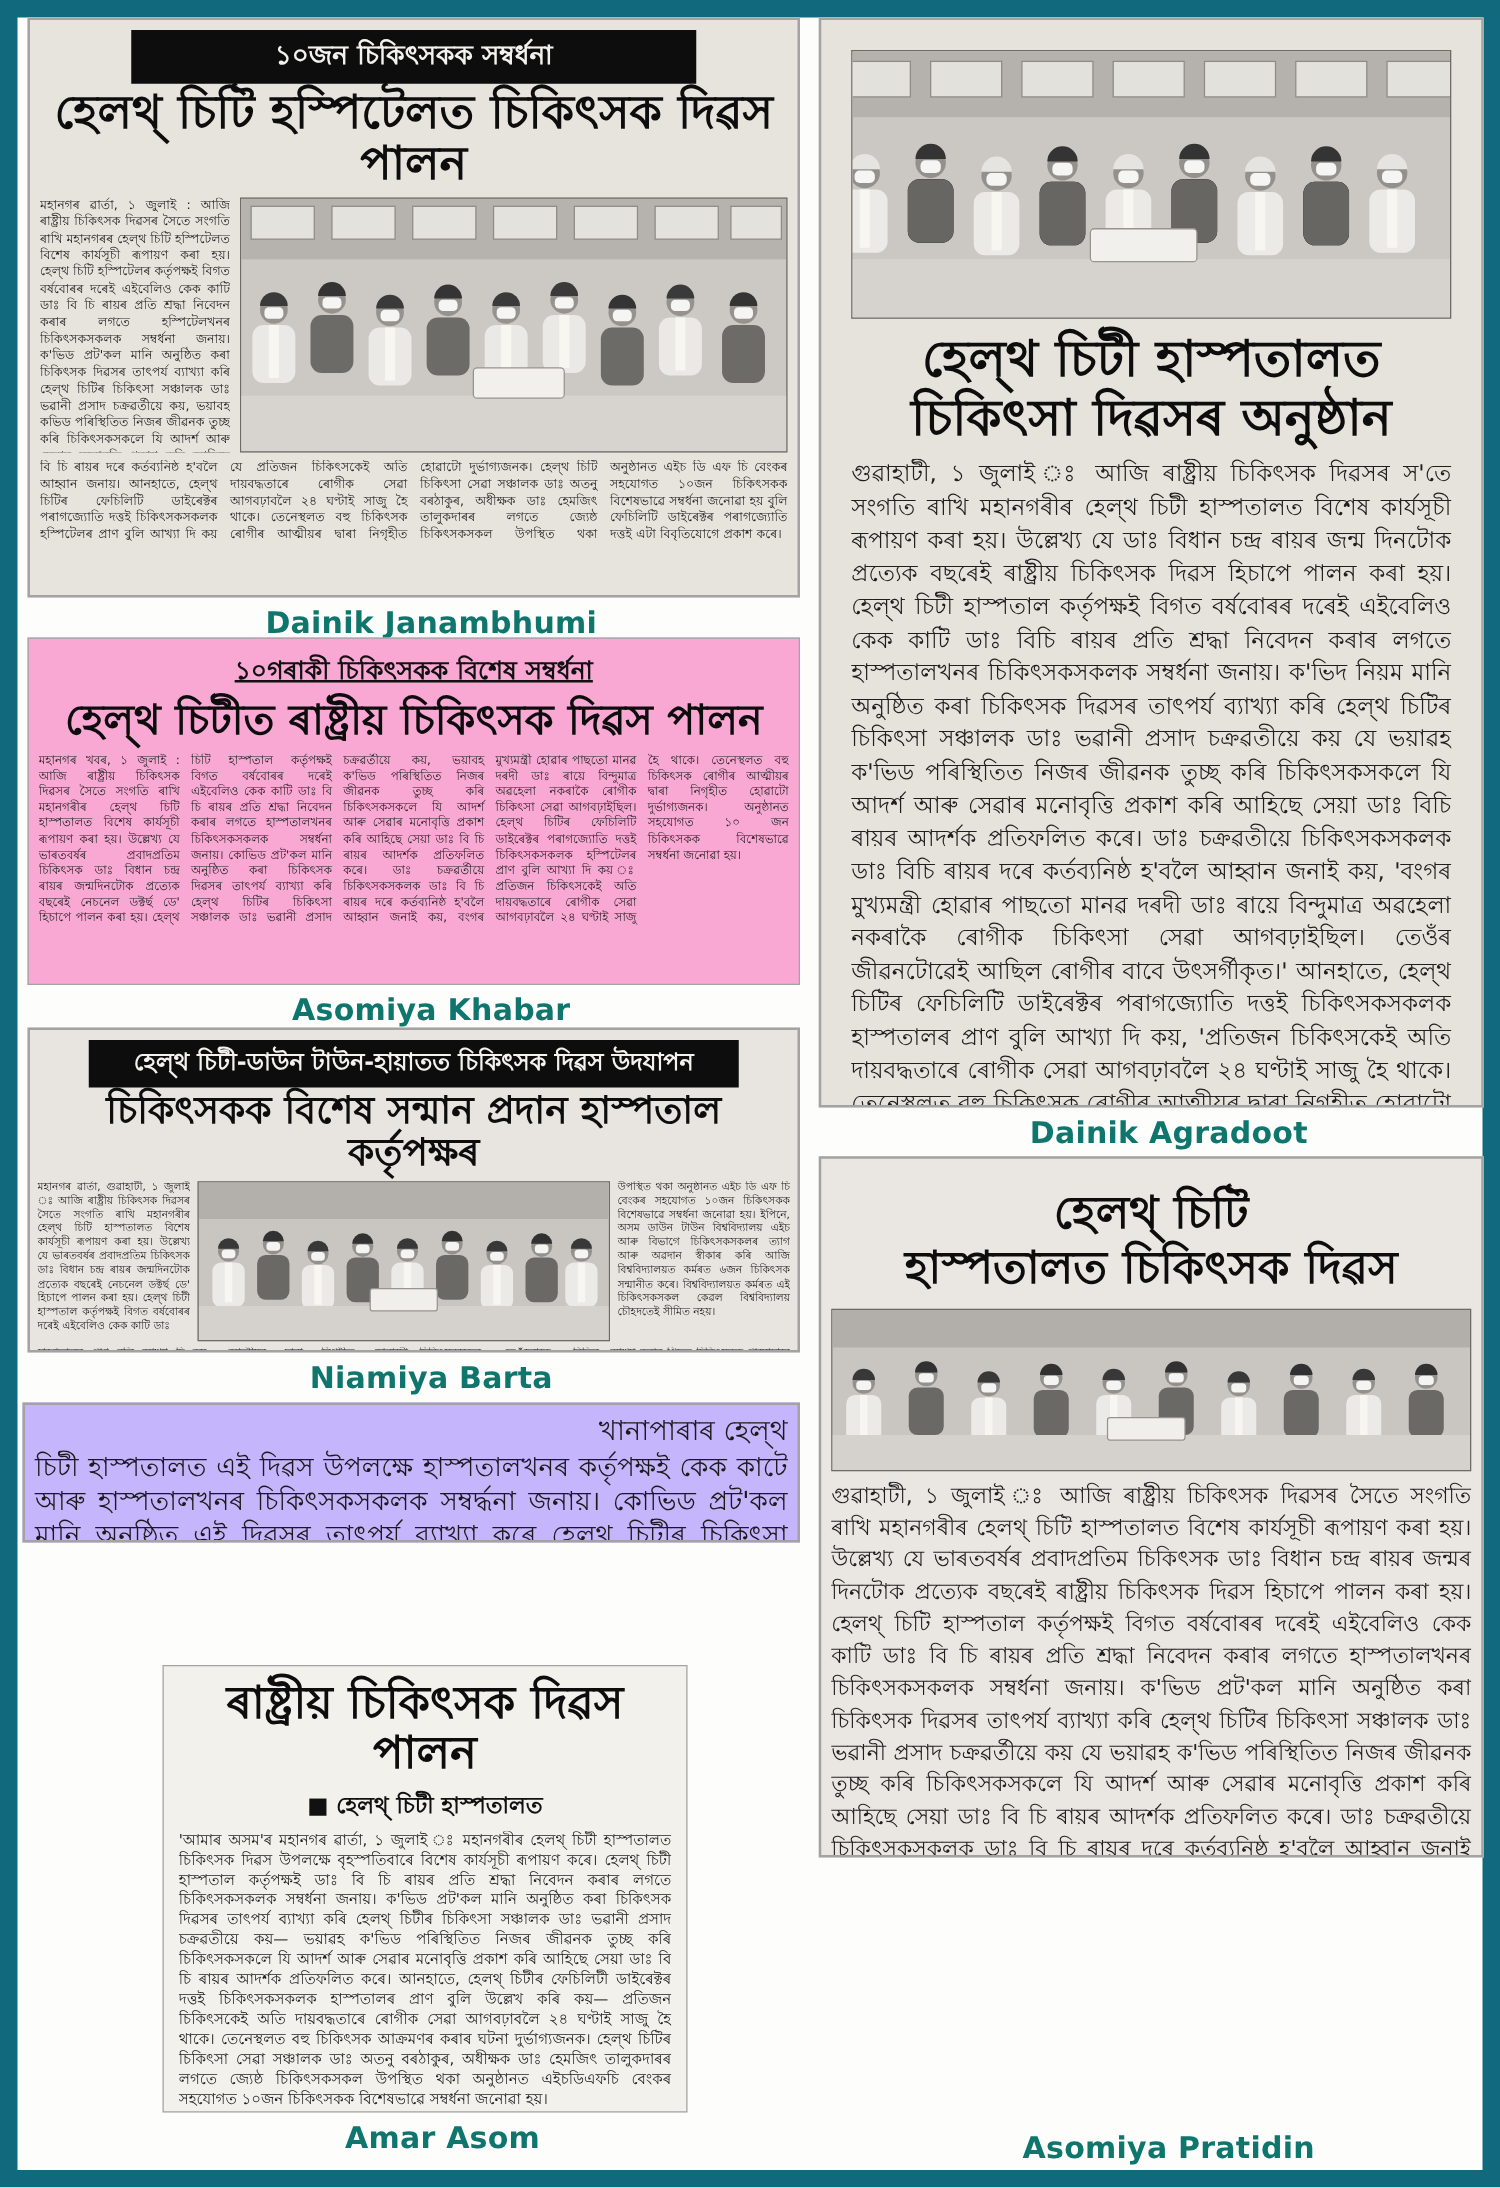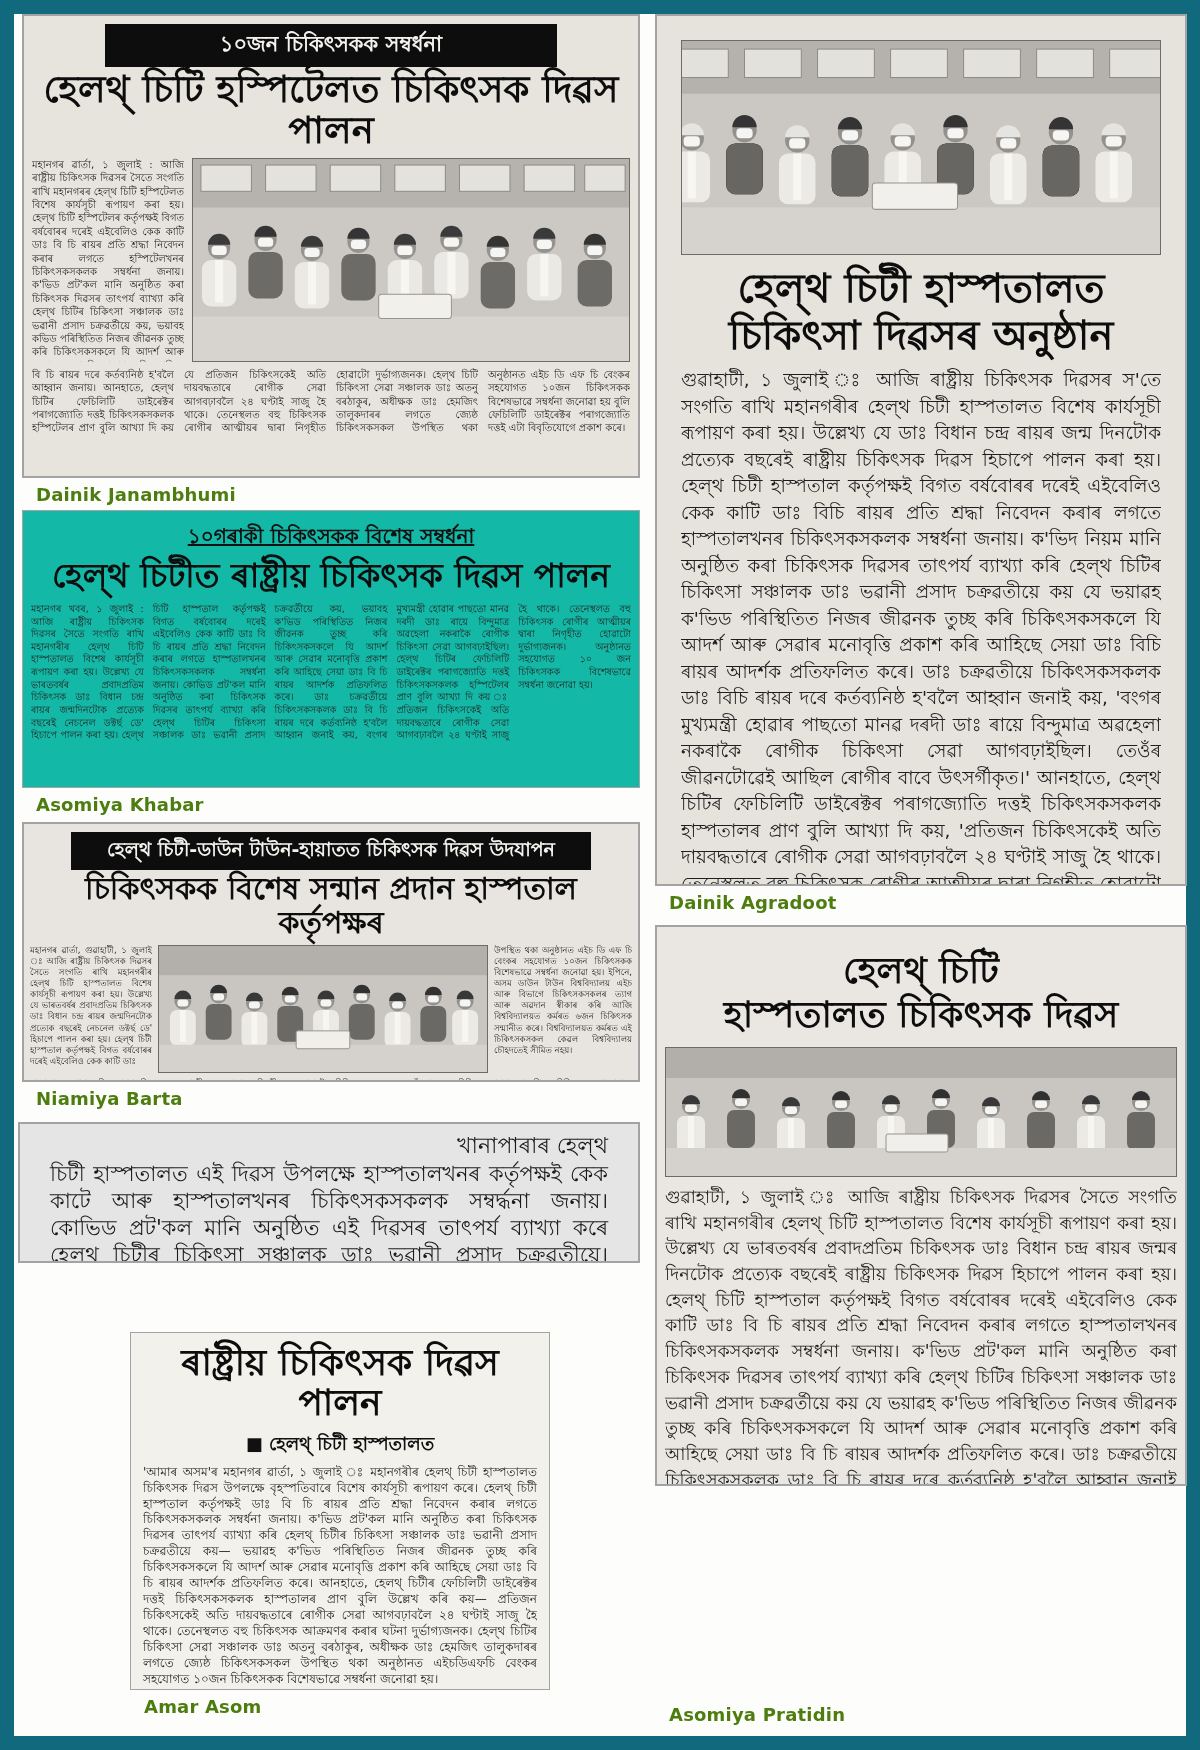--- a/index.html
+++ b/index.html
@@ -1,32 +1,32 @@
 <!DOCTYPE html>
 <html><head>
 <meta charset="utf-8">
 <style>
   html,body{margin:0;padding:0;}
   body{font-family:"DejaVu Sans","Liberation Sans",sans-serif;}
   #board{position:relative;width:1200px;height:1750px;background:#10697d;}
   #page{position:absolute;left:14px;top:14px;width:1172px;height:1722px;background:#fdfdfb;}
   .clip{position:absolute;border:2px solid #a3a3a3;box-sizing:border-box;overflow:hidden;color:#1c1c1c;}
-  .caption{position:absolute;font-weight:bold;font-size:18px;color:#4d7c0f;letter-spacing:.2px;}
+  .caption{position:absolute;text-align:center;font-weight:bold;font-size:24px;color:#0f766e;letter-spacing:.2px;}
   .banner{background:#0d0d0d;color:#f4f2ee;text-align:center;font-weight:bold;}
   .headline{font-weight:bold;color:#0d0d0d;text-align:center;line-height:1.12;}
   .kicker{text-align:center;font-weight:bold;text-decoration:underline;color:#111;}
   .smalltext{text-align:justify;color:#242424;overflow:hidden;}
   .bodytext{text-align:justify;color:#1e1e1e;overflow:hidden;}
   .photo{background:#c8c5c0;border:1px solid #6e6b66;overflow:hidden;}
   .photo svg{display:block;width:100%;height:100%;}
   
   #clip-jan{left:8px;top:0px;width:618px;height:464px;background:#e7e4de;}
-  #clip-khabar{left:8px;top:496px;width:618px;height:278px;background:#14b8a6;border-width:1.5px;}
+  #clip-khabar{left:8px;top:496px;width:618px;height:278px;background:#f9a8d4;border-width:1.5px;}
   #clip-barta{left:8px;top:808px;width:618px;height:260px;background:#e8e5e0;}
-  #clip-axom{left:4px;top:1108px;width:622px;height:141px;background:#e5e5e5;border-width:2.5px;padding:8px 30px;}
+  #clip-axom{left:4px;top:1108px;width:622px;height:112px;background:#c4b5fd;border-width:2.5px;padding:8px 8px;}
   #clip-amar{left:116px;top:1318px;width:420px;height:358px;background:#f3f1ec;border-width:1.5px;padding:8px 12px;}
   #clip-agradoot{left:641px;top:0px;width:532px;height:872px;background:#e6e3dd;padding:24px;}
   #clip-pratidin{left:641px;top:911px;width:532px;height:561px;background:#eae7e2;padding:8px;}
   
   #jan-banner{width:452px;margin:8px auto 2px auto;padding:4px 0;font-size:21px;}
   #jan-headline{font-size:37px;margin:2px 6px 6px 6px;}
   #jan-row{display:flex;gap:8px;padding:0 8px;height:204px;}
   #jan-intro{width:152px;font-size:10px;line-height:1.34;}
   #jan-photo{flex:1;}
   #jan-bottom{margin:6px 8px 0 8px;height:146px;column-count:4;column-gap:10px;font-size:10px;line-height:1.34;}

